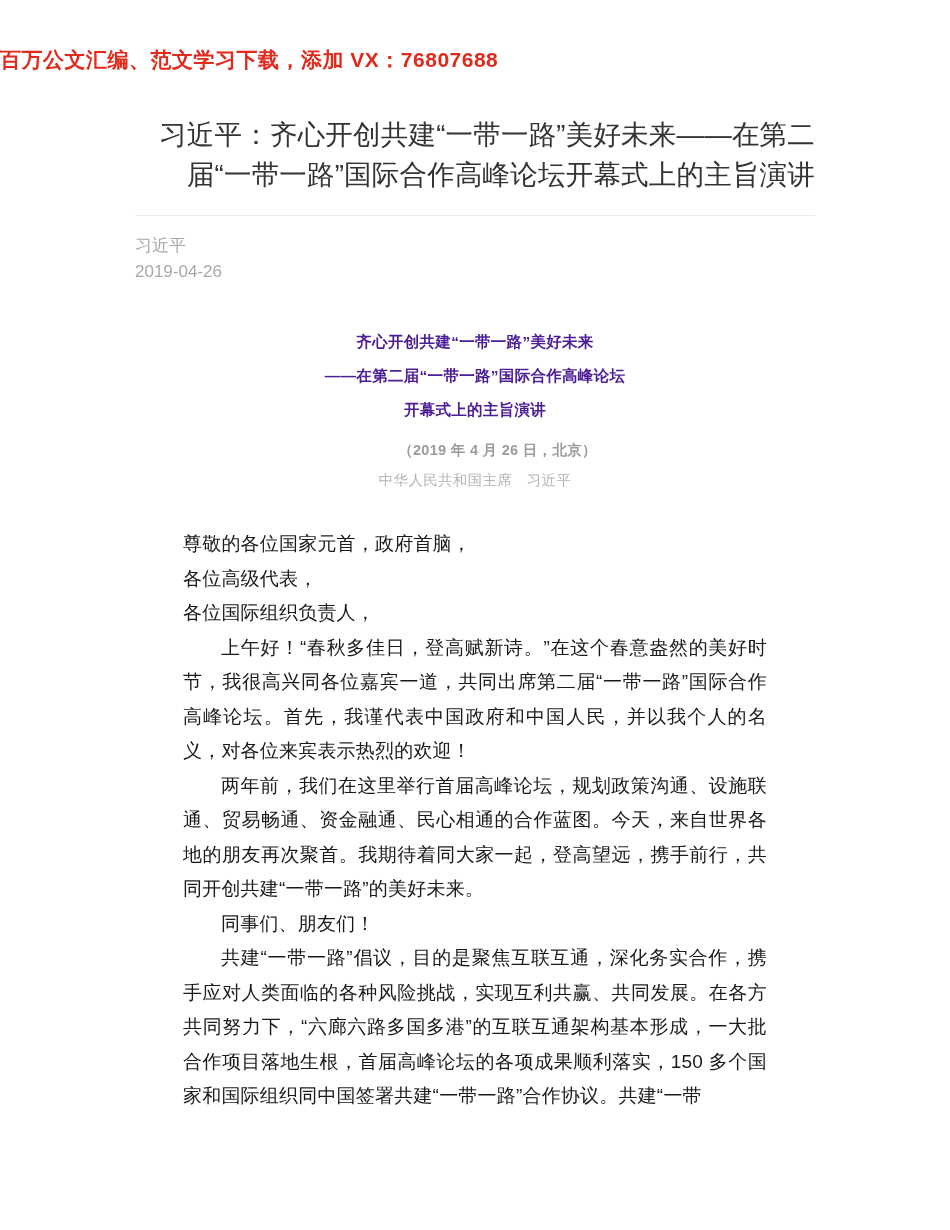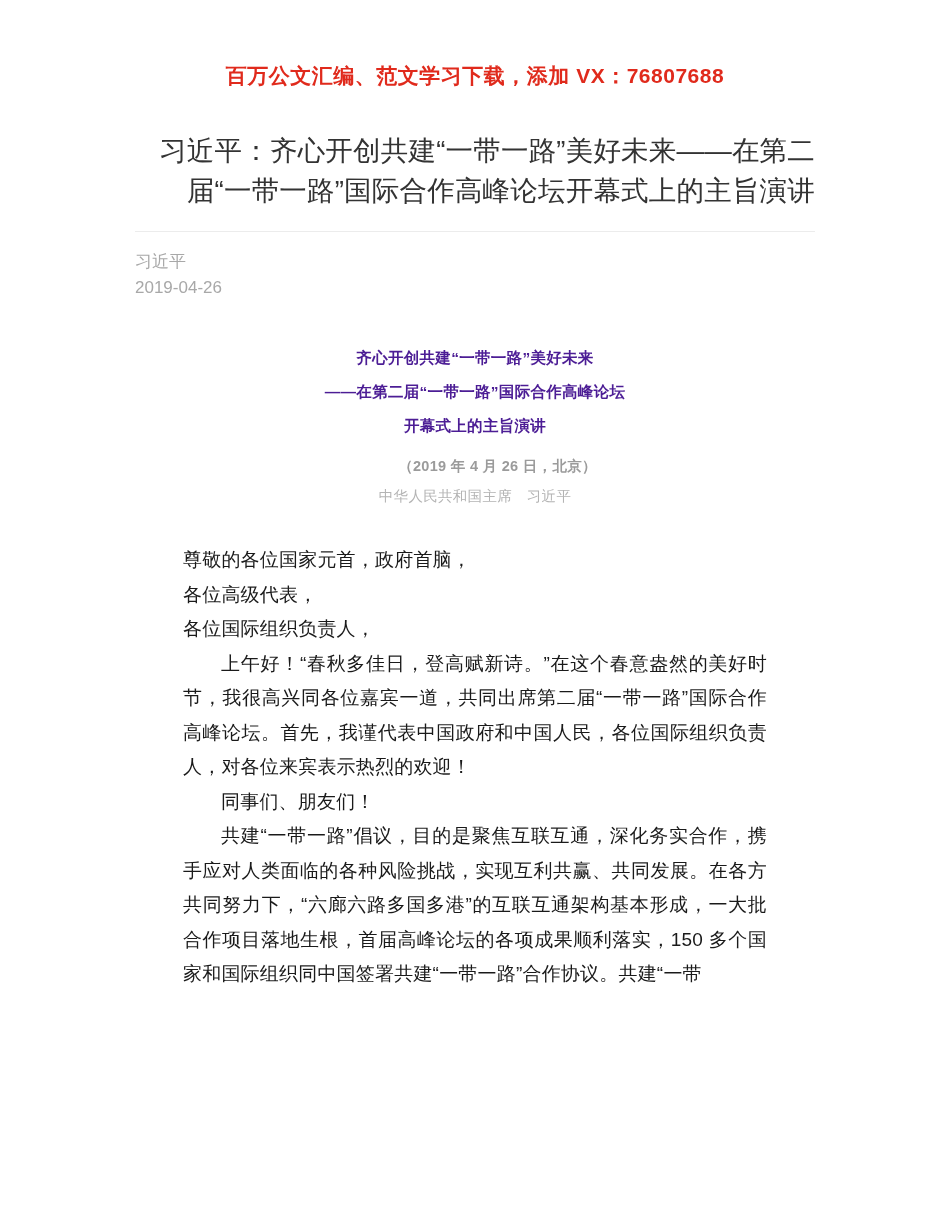--- a/index.html
+++ b/index.html
@@ -17,26 +17,25 @@
 
   .page {
     position: relative;
     width: 950px;
     height: 1230px;
     box-sizing: border-box;
   }
 
   
   .promo-banner {
-    text-align: center;
     color: #e02a1c;
     font-size: 21px;
     font-weight: 700;
     letter-spacing: 0.5px;
-    padding-top: 62px;
+    padding-top: 46px;
     line-height: 1.3;
   }
 
   
   .article-header {
     margin: 0 auto;
     width: 680px;
     padding-top: 42px;
   }
   .article-title {
@@ -145,18 +144,19 @@
 
   <div class="doc-dateline">（2019 年 4 月 26 日，北京）</div>
 
   <div class="doc-byline">中华人民共和国主席　习近平</div>
 
   <div class="doc-body">
     <p class="salutation-line">尊敬的各位国家元首，政府首脑，</p>
     <p class="salutation-line">各位高级代表，</p>
     <p class="salutation-line">各位国际组织负责人，</p>
 
-    <p class="body-para">上午好！“春秋多佳日，登高赋新诗。”在这个春意盎然的美好时节，我很高兴同各位嘉宾一道，共同出席第二届“一带一路”国际合作高峰论坛。首先，我谨代表中国政府和中国人民，各位国际组织负责人，对各位来宾表示热烈的欢迎！</p>
+    <p class="body-para">上午好！“春秋多佳日，登高赋新诗。”在这个春意盎然的美好时节，我很高兴同各位嘉宾一道，共同出席第二届“一带一路”国际合作高峰论坛。首先，我谨代表中国政府和中国人民，并以我个人的名义，对各位来宾表示热烈的欢迎！</p>
+    <p class="body-para">两年前，我们在这里举行首届高峰论坛，规划政策沟通、设施联通、贸易畅通、资金融通、民心相通的合作蓝图。今天，来自世界各地的朋友再次聚首。我期待着同大家一起，登高望远，携手前行，共同开创共建“一带一路”的美好未来。</p>
     <p class="body-para">同事们、朋友们！</p>
     <p class="body-para">共建“一带一路”倡议，目的是聚焦互联互通，深化务实合作，携手应对人类面临的各种风险挑战，实现互利共赢、共同发展。在各方共同努力下，“六廊六路多国多港”的互联互通架构基本形成，一大批合作项目落地生根，首届高峰论坛的各项成果顺利落实，150 多个国家和国际组织同中国签署共建“一带一路”合作协议。共建“一带</p>
   </div>
 
 </div>
 
 </body></html>

